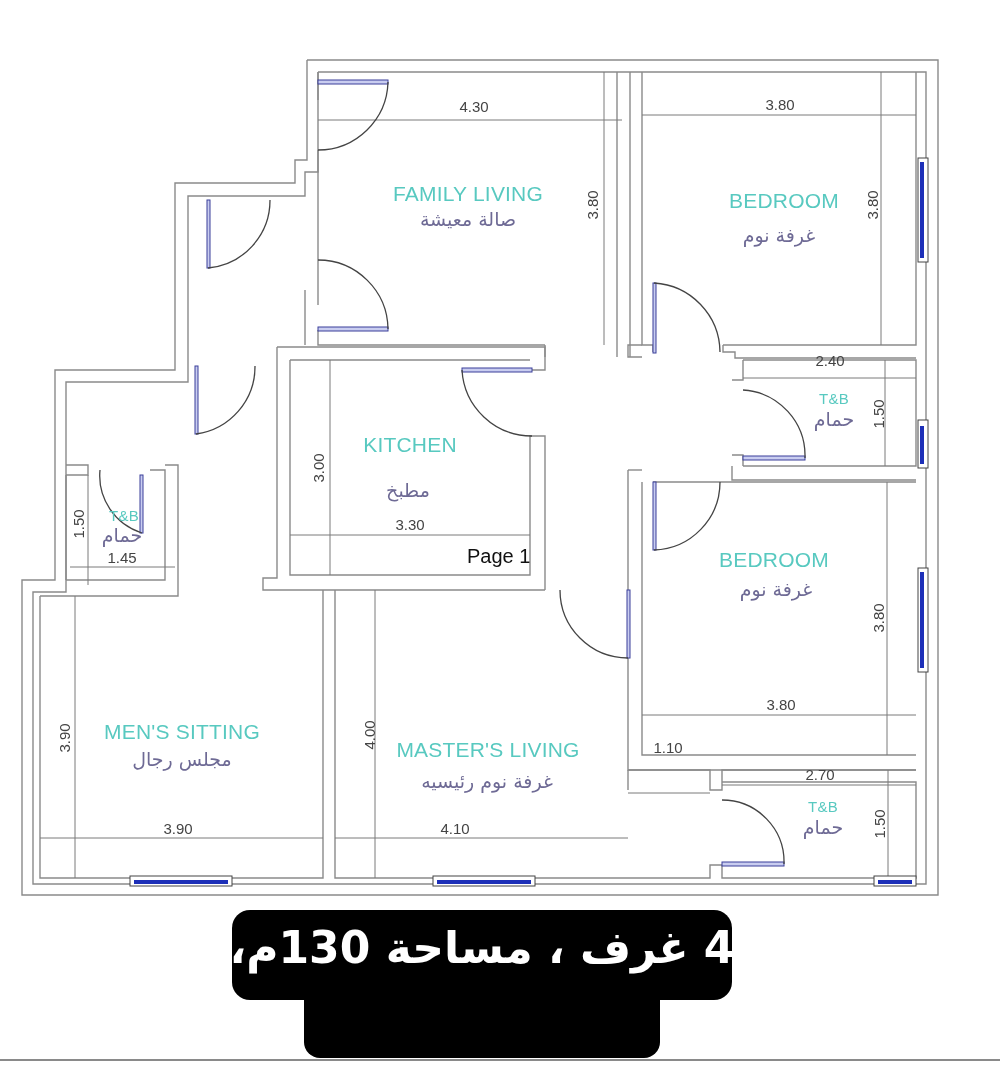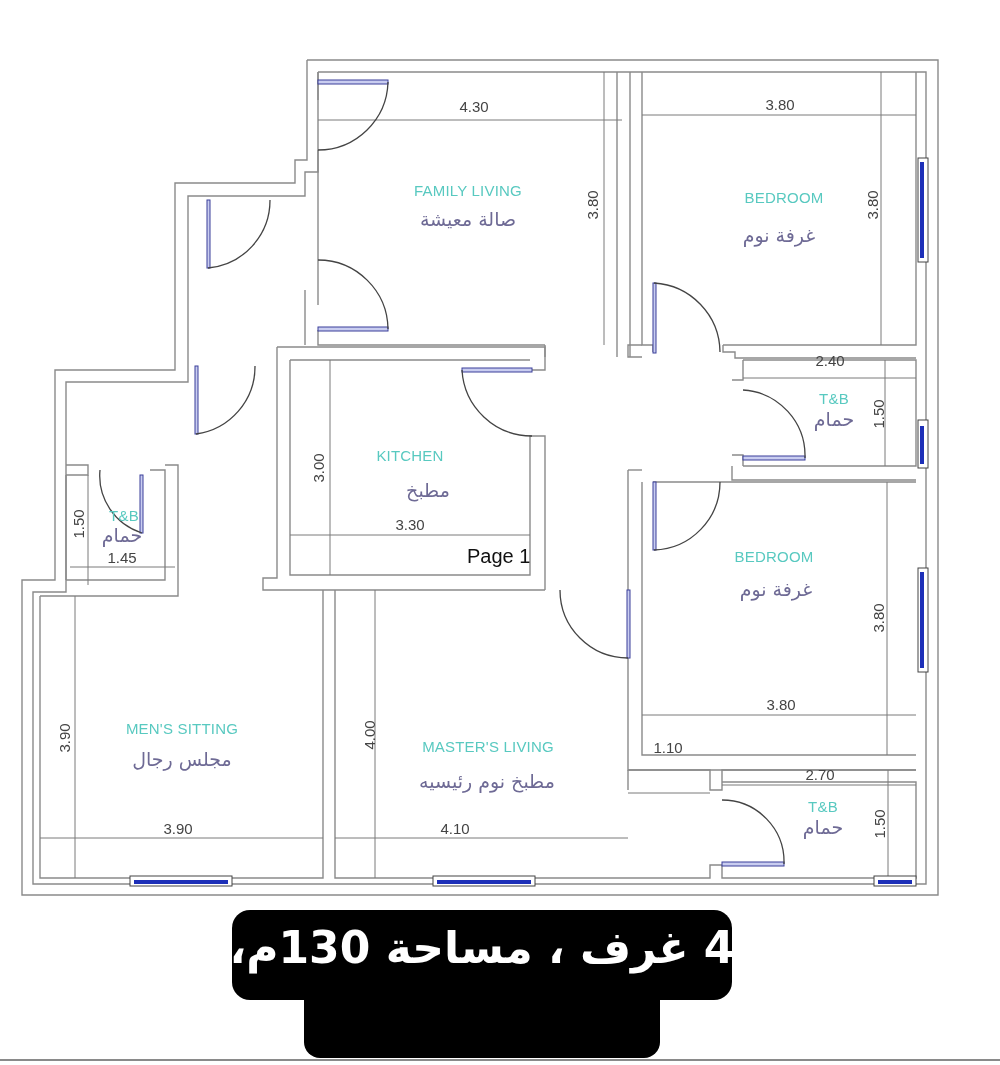--- a/index.html
+++ b/index.html
@@ -4,21 +4,21 @@
 <style>
   html,body{margin:0;padding:0;background:#ffffff;}
   body{width:1000px;height:1065px;position:relative;overflow:hidden;font-family:"Liberation Sans",sans-serif;}
   #plan{position:absolute;left:0;top:0;width:1000px;height:1065px;}
   .wall{fill:none;stroke:#8a8a8a;stroke-width:1.4;}
   .dim{stroke:#7a7a7a;stroke-width:1;fill:none;}
   .door{fill:none;stroke:#444;stroke-width:1.3;}
   .leaf{fill:#c9cdf0;stroke:#3a3f9a;stroke-width:1;}
   .win{fill:#ffffff;stroke:#444;stroke-width:1;}
   .winglass{fill:#1d2fb8;}
-  .lbl-en{position:absolute;color:#58c9c0;font-size:15px;white-space:nowrap;transform:translateX(-50%);letter-spacing:0.2px;}
+  .lbl-en{position:absolute;color:#58c9c0;font-size:21px;white-space:nowrap;transform:translateX(-50%);letter-spacing:0.2px;}
   .lbl-ar{position:absolute;color:#6e6a95;font-size:19px;white-space:nowrap;transform:translateX(-50%);direction:rtl;font-family:"DejaVu Sans",sans-serif;}
   .dimtxt{position:absolute;color:#444;font-size:15px;white-space:nowrap;transform:translateX(-50%);}
   .dimtxt.v{transform:translate(-50%,-50%) rotate(-90deg);}
   .pagetag{position:absolute;color:#111;font-size:20px;white-space:nowrap;text-align:right;}
   .caption{position:absolute;left:232px;top:910px;width:500px;height:112px;text-decoration:underline;}
   .cap-top{position:absolute;left:0;top:0;width:500px;height:90px;background:#000;border-radius:18px;}
   .cap-bot{position:absolute;left:72px;top:70px;width:356px;height:78px;background:#000;border-radius:16px;}
   .cap-line{position:absolute;color:#fff;font-weight:bold;font-size:44px;direction:rtl;white-space:nowrap;font-family:"DejaVu Sans",sans-serif;transform:translateX(-50%);left:50%;}
   .baseline{position:absolute;left:0;top:1059px;width:1000px;height:2px;background:#8a8a8a;}
 </style>
@@ -156,43 +156,43 @@
 <div class="lbl-en" style="left:784px;top:189px;">BEDROOM</div>
 <div class="lbl-ar" style="left:779px;top:224px;">غرفة نوم</div>
 <div class="dimtxt" style="left:780px;top:96px;">3.80</div>
 <div class="dimtxt v" style="left:872px;top:205px;">3.80</div>
 
 <div class="lbl-en" style="left:834px;top:390px;font-size:15px;">T&amp;B</div>
 <div class="lbl-ar" style="left:834px;top:408px;">حمام</div>
 <div class="dimtxt" style="left:830px;top:352px;">2.40</div>
 <div class="dimtxt v" style="left:878px;top:414px;">1.50</div>
 
-<div class="lbl-en" style="left:410px;top:447px;">KITCHEN</div>
-<div class="lbl-ar" style="left:408px;top:479px;margin-left:20px;">مطبخ</div>
+<div class="lbl-en" style="left:410px;top:433px;">KITCHEN</div>
+<div class="lbl-ar" style="left:408px;top:479px;">مطبخ</div>
 <div class="dimtxt" style="left:410px;top:516px;">3.30</div>
 <div class="dimtxt v" style="left:318px;top:468px;">3.00</div>
 <div class="pagetag" style="left:467px;top:545px;">Page 1</div>
 
 <div class="lbl-en" style="left:124px;top:507px;font-size:15px;">T&amp;B</div>
 <div class="lbl-ar" style="left:122px;top:524px;">حمام</div>
 <div class="dimtxt" style="left:122px;top:549px;">1.45</div>
 <div class="dimtxt v" style="left:78px;top:524px;">1.50</div>
 
 <div class="lbl-en" style="left:774px;top:548px;">BEDROOM</div>
 <div class="lbl-ar" style="left:776px;top:578px;">غرفة نوم</div>
 <div class="dimtxt" style="left:781px;top:696px;">3.80</div>
 <div class="dimtxt v" style="left:878px;top:618px;">3.80</div>
 
 <div class="lbl-en" style="left:182px;top:720px;">MEN'S SITTING</div>
 <div class="lbl-ar" style="left:182px;top:748px;">مجلس رجال</div>
 <div class="dimtxt" style="left:178px;top:820px;">3.90</div>
 <div class="dimtxt v" style="left:64px;top:738px;">3.90</div>
 
 <div class="lbl-en" style="left:488px;top:738px;">MASTER'S LIVING</div>
-<div class="lbl-ar" style="left:487px;top:770px;">مطبخ نوم رئيسيه</div>
+<div class="lbl-ar" style="left:487px;top:770px;">غرفة نوم رئيسيه</div>
 <div class="dimtxt" style="left:455px;top:820px;">4.10</div>
 <div class="dimtxt v" style="left:369px;top:735px;">4.00</div>
 
 <div class="dimtxt" style="left:668px;top:739px;">1.10</div>
 
 <div class="lbl-en" style="left:823px;top:798px;font-size:15px;">T&amp;B</div>
 <div class="lbl-ar" style="left:823px;top:816px;">حمام</div>
 <div class="dimtxt" style="left:820px;top:766px;">2.70</div>
 <div class="dimtxt v" style="left:879px;top:824px;">1.50</div>
 

